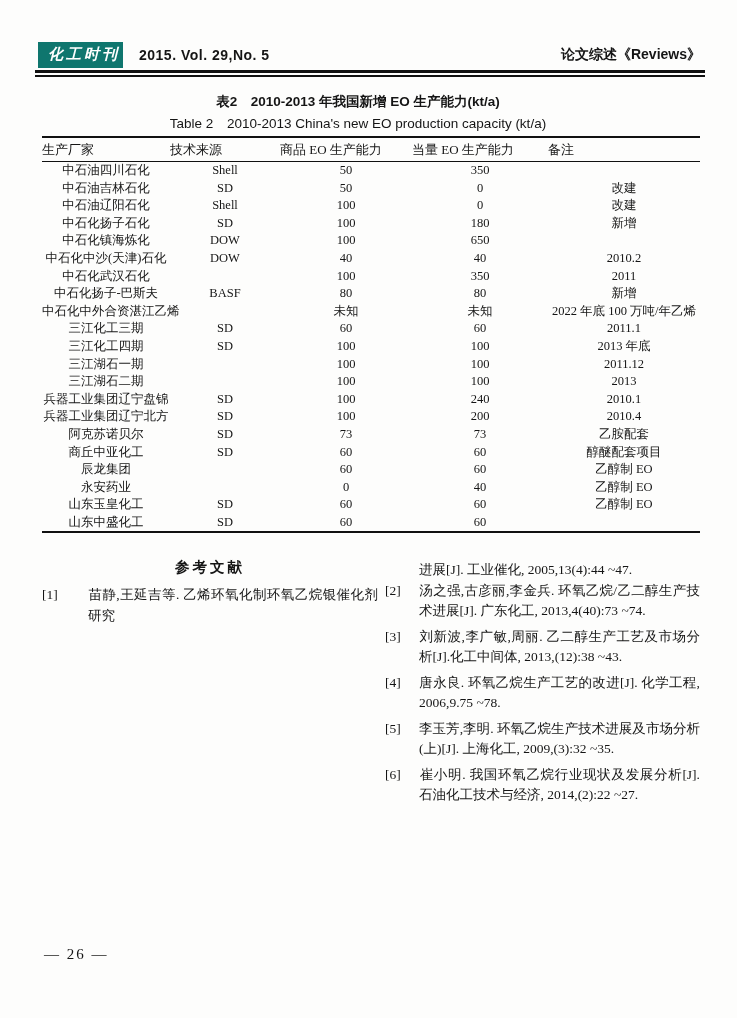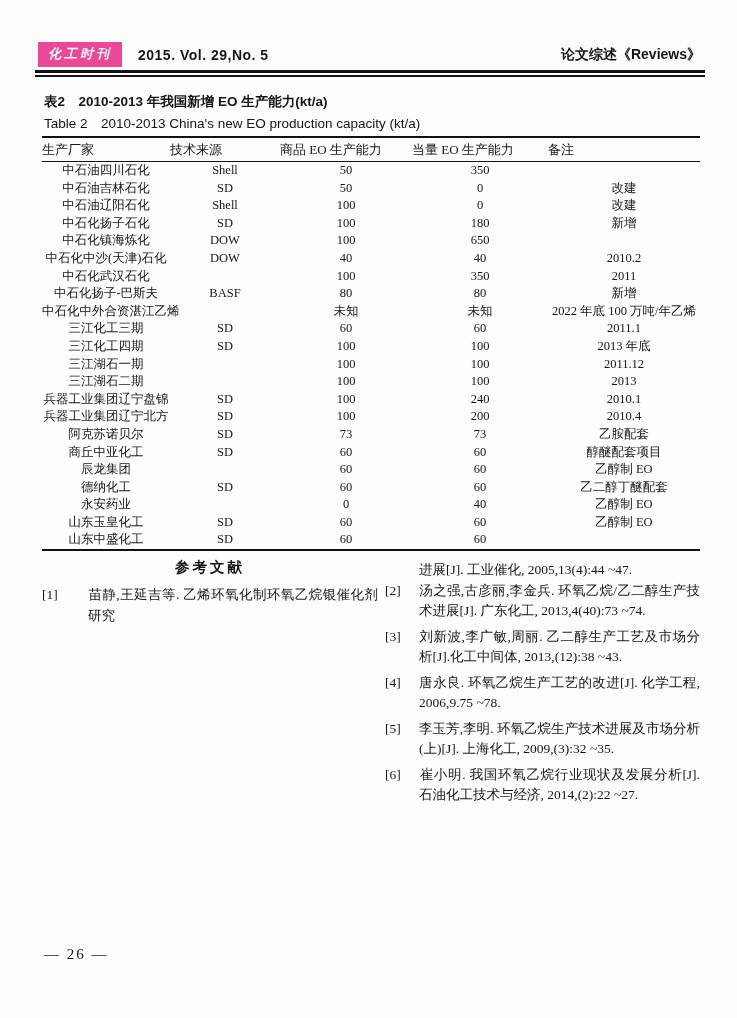--- a/index.html
+++ b/index.html
@@ -14,40 +14,40 @@
     overflow:hidden;
   }
 
   
   .header {
     position:absolute; top:42px; left:38px; right:36px;
     display:flex; justify-content:space-between; align-items:center;
   }
   .header-left { display:flex; align-items:center; }
   .journal-badge {
-    background:#ec4899; color:#fff;
+    background:#0f766e; color:#fff;
     font-family:"Liberation Serif","DejaVu Serif",serif;
     font-style:italic; font-weight:bold;
-    font-size:13px; letter-spacing:3px;
-    padding:3px 10px 4px 10px;
+    font-size:15px; letter-spacing:3px;
+    padding:3px 3px 4px 10px;
   }
   .issue-info {
     font-family:"Liberation Sans","DejaVu Sans",sans-serif;
     font-weight:bold; font-size:14px; margin-left:16px; letter-spacing:0.5px;
   }
   .section-label {
     font-family:"Liberation Sans","DejaVu Sans",sans-serif;
     font-weight:bold; font-size:14px;
   }
   .double-rule { position:absolute; top:70px; left:35px; width:670px; }
   .double-rule .r1 { height:3px; background:#111; }
   .double-rule .r2 { height:2px; background:#111; margin-top:2px; }
 
   
-  .table-title { position:absolute; top:92px; left:44px; width:660px; text-align:left; }
+  .table-title { position:absolute; top:92px; left:28px; width:660px; text-align:center; }
   .table-title .zh {
     font-family:"Liberation Sans","DejaVu Sans",sans-serif;
     font-weight:bold; font-size:13.5px; line-height:20px;
   }
   .table-title .en {
     font-family:"Liberation Sans","DejaVu Sans",sans-serif;
     font-size:13.5px; line-height:20px; margin-top:2px;
   }
 
   
@@ -260,27 +260,20 @@
           <td>60</td>
           <td>60</td>
           <td>醇醚配套项目</td>
         </tr>
         <tr>
           <td>辰龙集团</td>
           <td></td>
           <td>60</td>
           <td>60</td>
           <td>乙醇制 EO</td>
-        </tr>
-        <tr>
-          <td>德纳化工</td>
-          <td>SD</td>
-          <td>60</td>
-          <td>60</td>
-          <td>乙二醇丁醚配套</td>
         </tr>
         <tr>
           <td>永安药业</td>
           <td></td>
           <td>0</td>
           <td>40</td>
           <td>乙醇制 EO</td>
         </tr>
         <tr>
           <td>山东玉皇化工</td>

